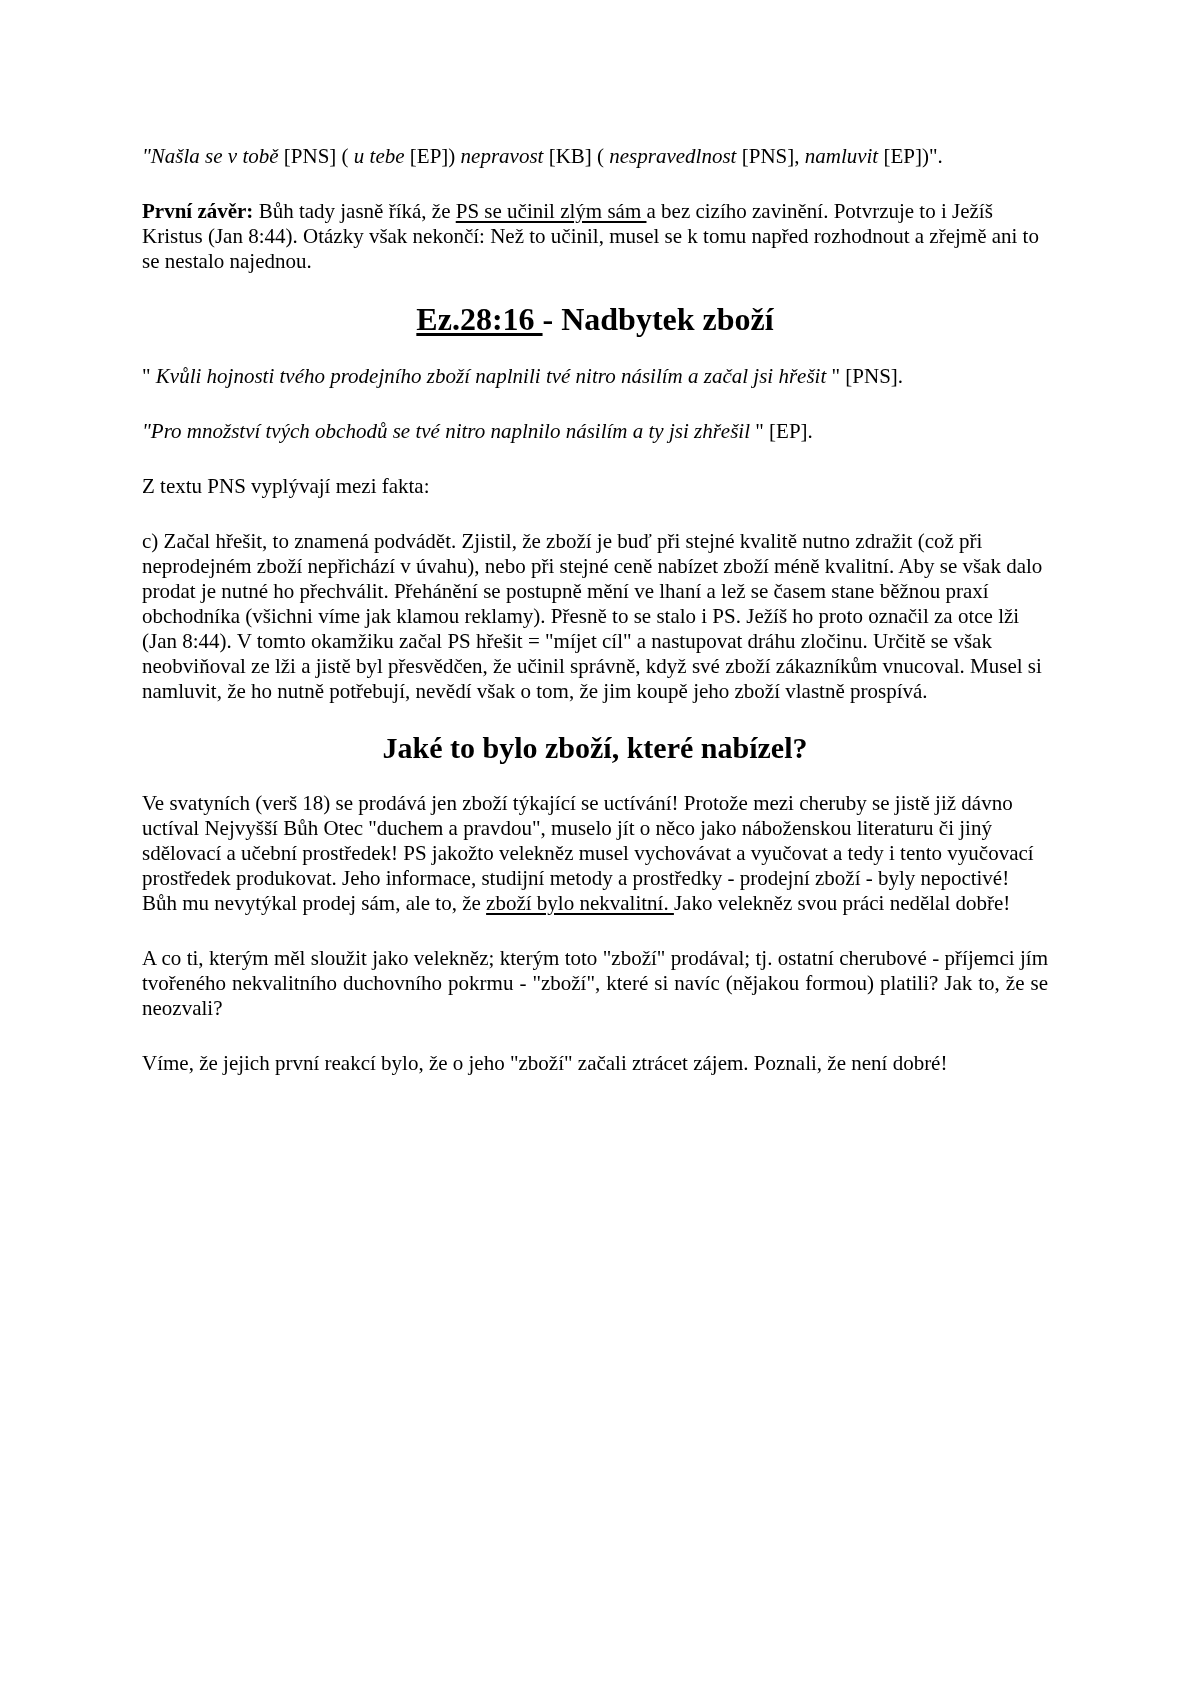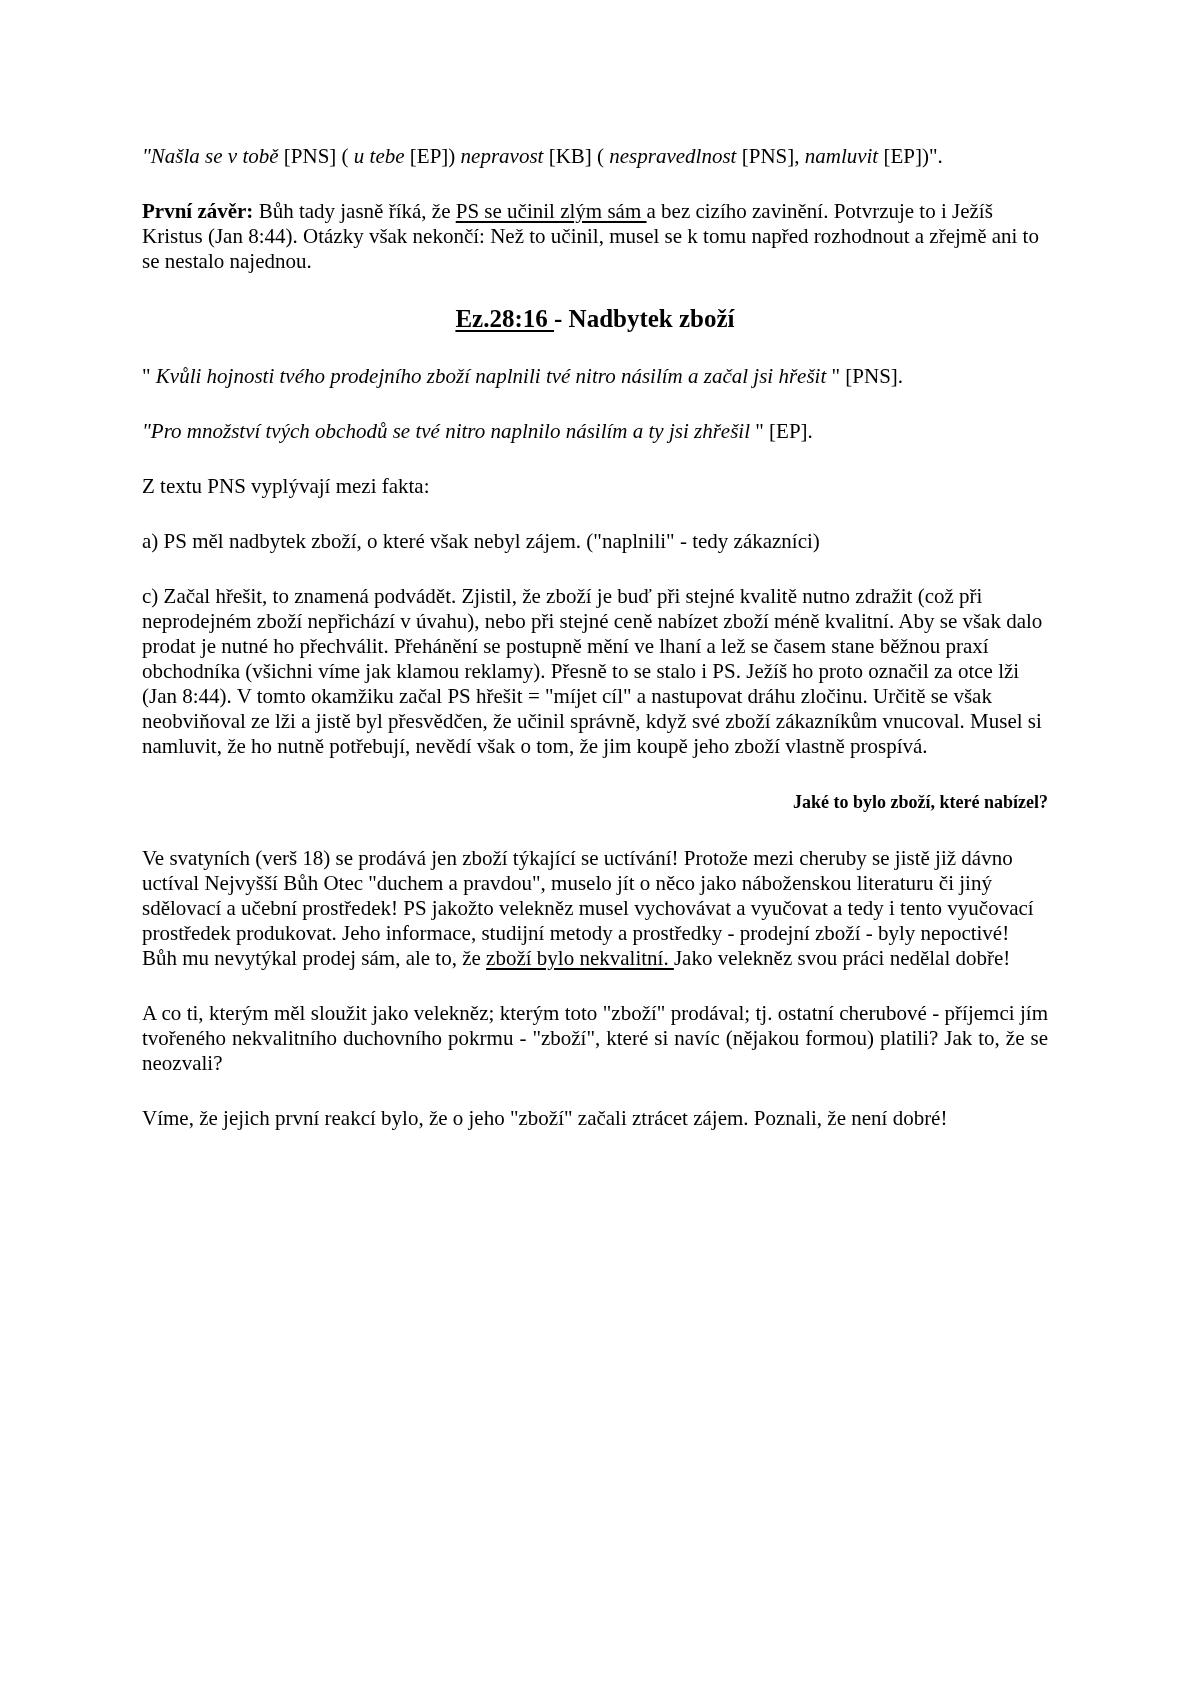--- a/index.html
+++ b/index.html
@@ -19,47 +19,46 @@
     font-size: 21px;
     line-height: 25px;
     color: #000000;
   }
   .doc p, .doc h2, .doc h3 {
     margin: 0 0 30px 0;
     font-weight: normal;
     text-align: left;
   }
   .doc h2 {
-    font-size: 25px;
+    font-size: 32px;
     line-height: 30px;
     font-weight: bold;
     text-align: center;
   }
   .doc h3 {
-    font-size: 18px;
+    font-size: 30px;
     line-height: 27px;
     font-weight: bold;
-    text-align: right;
+    text-align: center;
   }
   .doc p.align-justify { text-align: justify; }
   .run-bold { font-weight: bold; }
   .run-italic { font-style: italic; }
   .run-underline { text-decoration: underline; text-underline-offset: 3px; }
 </style>
 </head>
 <body>
 
 <div class="page">
   <div class="doc" id="doc">
       <p><span class="run-italic">"Našla se v tobě </span><span>[PNS] ( </span><span class="run-italic">u tebe </span><span>[EP]) </span><span class="run-italic">nepravost </span><span>[KB] ( </span><span class="run-italic">nespravedlnost </span><span>[PNS], </span><span class="run-italic">namluvit </span><span>[EP])".</span></p>
       <p><span class="run-bold">První závěr: </span><span>Bůh tady jasně říká, že </span><span class="run-underline">PS se učinil zlým sám </span><span>a bez cizího zavinění. Potvrzuje to i Ježíš Kristus (Jan 8:44). Otázky však nekončí: Než to učinil, musel se k tomu napřed rozhodnout a zřejmě ani to se nestalo najednou.</span></p>
       <h2><span class="run-underline">Ez.28:16 </span><span>- Nadbytek zboží</span></h2>
       <p><span>" </span><span class="run-italic">Kvůli hojnosti tvého prodejního zboží naplnili tvé nitro násilím a začal jsi hřešit </span><span>" [PNS].</span></p>
       <p><span class="run-italic">"Pro množství tvých obchodů se tvé nitro naplnilo násilím a ty jsi zhřešil </span><span>" [EP].</span></p>
       <p><span>Z textu PNS vyplývají mezi fakta:</span></p>
-      <p><span>a) PS měl nadbytek zboží, o které však nebyl zájem. ("naplnili" - tedy zákazníci)</span></p>
       <p><span>c) Začal hřešit, to znamená podvádět. Zjistil, že zboží je buď při stejné kvalitě nutno zdražit (což při neprodejném zboží nepřichází v úvahu), nebo při stejné ceně nabízet zboží méně kvalitní. Aby se však dalo prodat je nutné ho přechválit. Přehánění se postupně mění ve lhaní a lež se časem stane běžnou praxí obchodníka (všichni víme jak klamou reklamy). Přesně to se stalo i PS. Ježíš ho proto označil za otce lži (Jan 8:44). V tomto okamžiku začal PS hřešit = "míjet cíl" a nastupovat dráhu zločinu. Určitě se však neobviňoval ze lži a jistě byl přesvědčen, že učinil správně, když své zboží zákazníkům vnucoval. Musel si namluvit, že ho nutně potřebují, nevědí však o tom, že jim koupě jeho zboží vlastně prospívá.</span></p>
       <h3><span>Jaké to bylo zboží, které nabízel?</span></h3>
       <p><span>Ve svatyních (verš 18) se prodává jen zboží týkající se uctívání! Protože mezi cheruby se jistě již dávno uctíval Nejvyšší Bůh Otec "duchem a pravdou", muselo jít o něco jako náboženskou literaturu či jiný sdělovací a učební prostředek! PS jakožto velekněz musel vychovávat a vyučovat a tedy i tento vyučovací prostředek produkovat. Jeho informace, studijní metody a prostředky - prodejní zboží - byly nepoctivé! Bůh mu nevytýkal prodej sám, ale to, že </span><span class="run-underline">zboží bylo nekvalitní. </span><span>Jako velekněz svou práci nedělal dobře!</span></p>
       <p class="align-justify"><span>A co ti, kterým měl sloužit jako velekněz; kterým toto "zboží" prodával; tj. ostatní cherubové - příjemci jím tvořeného nekvalitního duchovního pokrmu - "zboží", které si navíc (nějakou formou) platili? Jak to, že se neozvali?</span></p>
       <p><span>Víme, že jejich první reakcí bylo, že o jeho "zboží" začali ztrácet zájem. Poznali, že není dobré!</span></p>
     </div>
 </div>
 
 </body></html>

